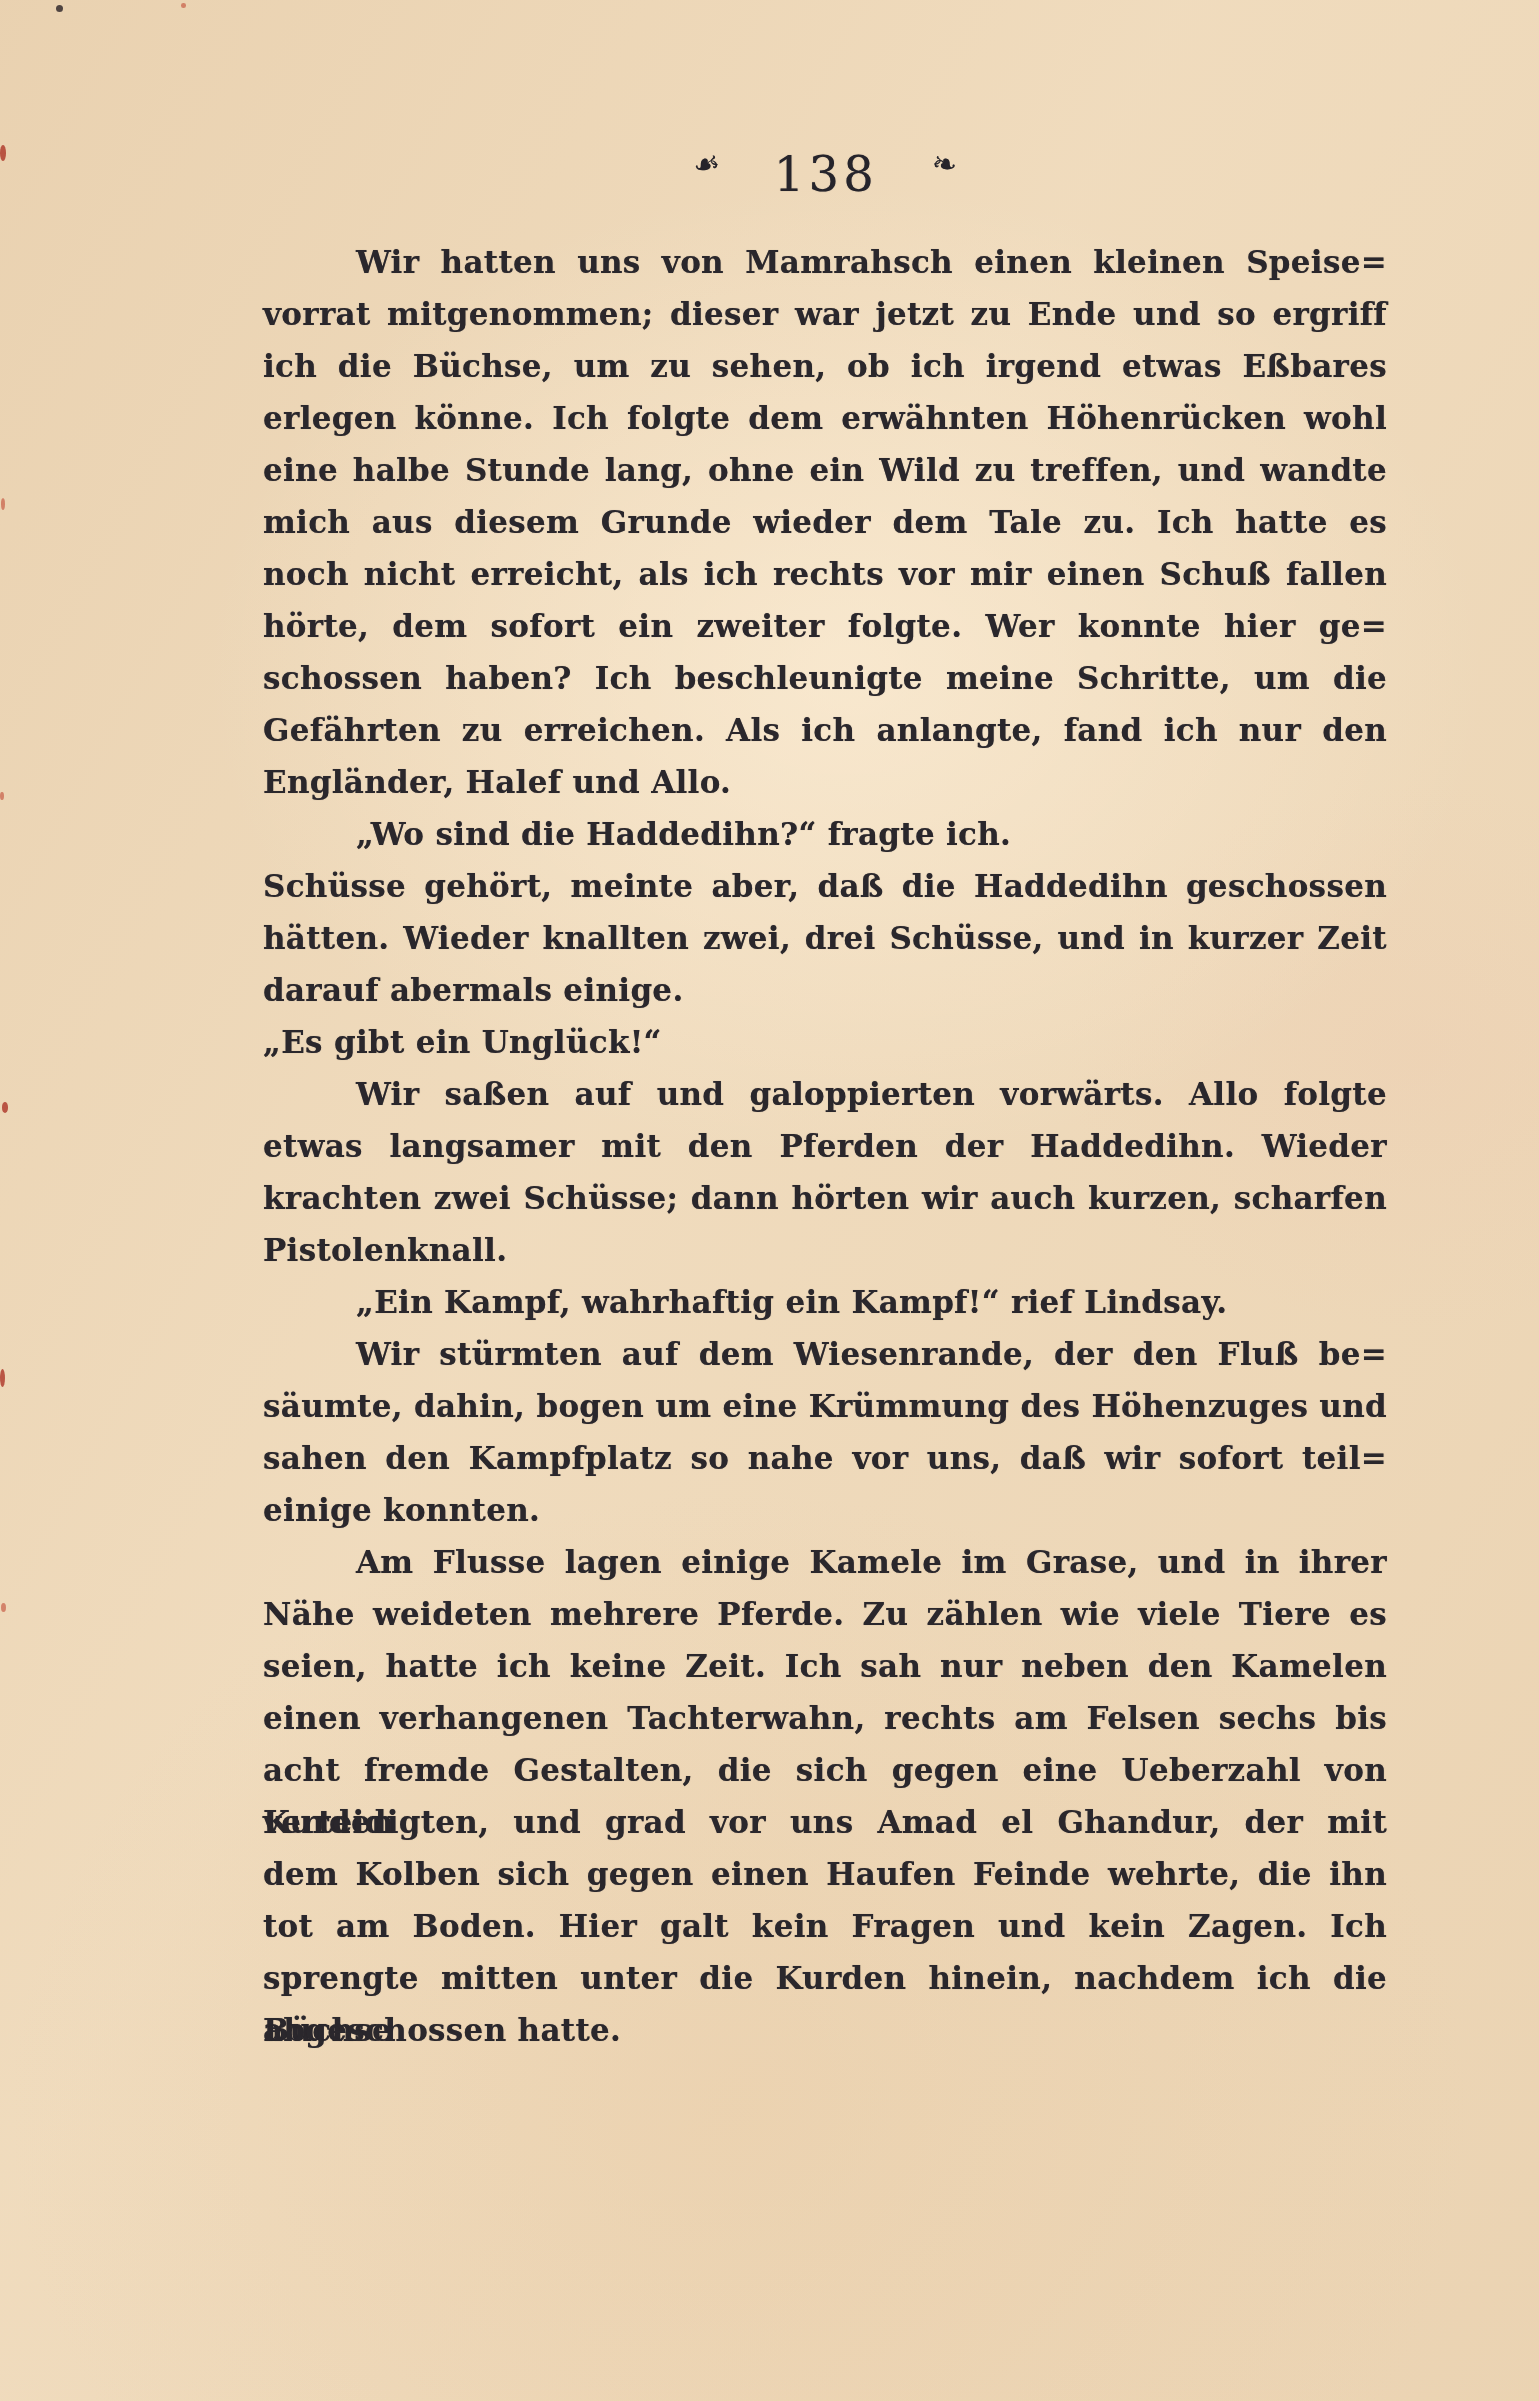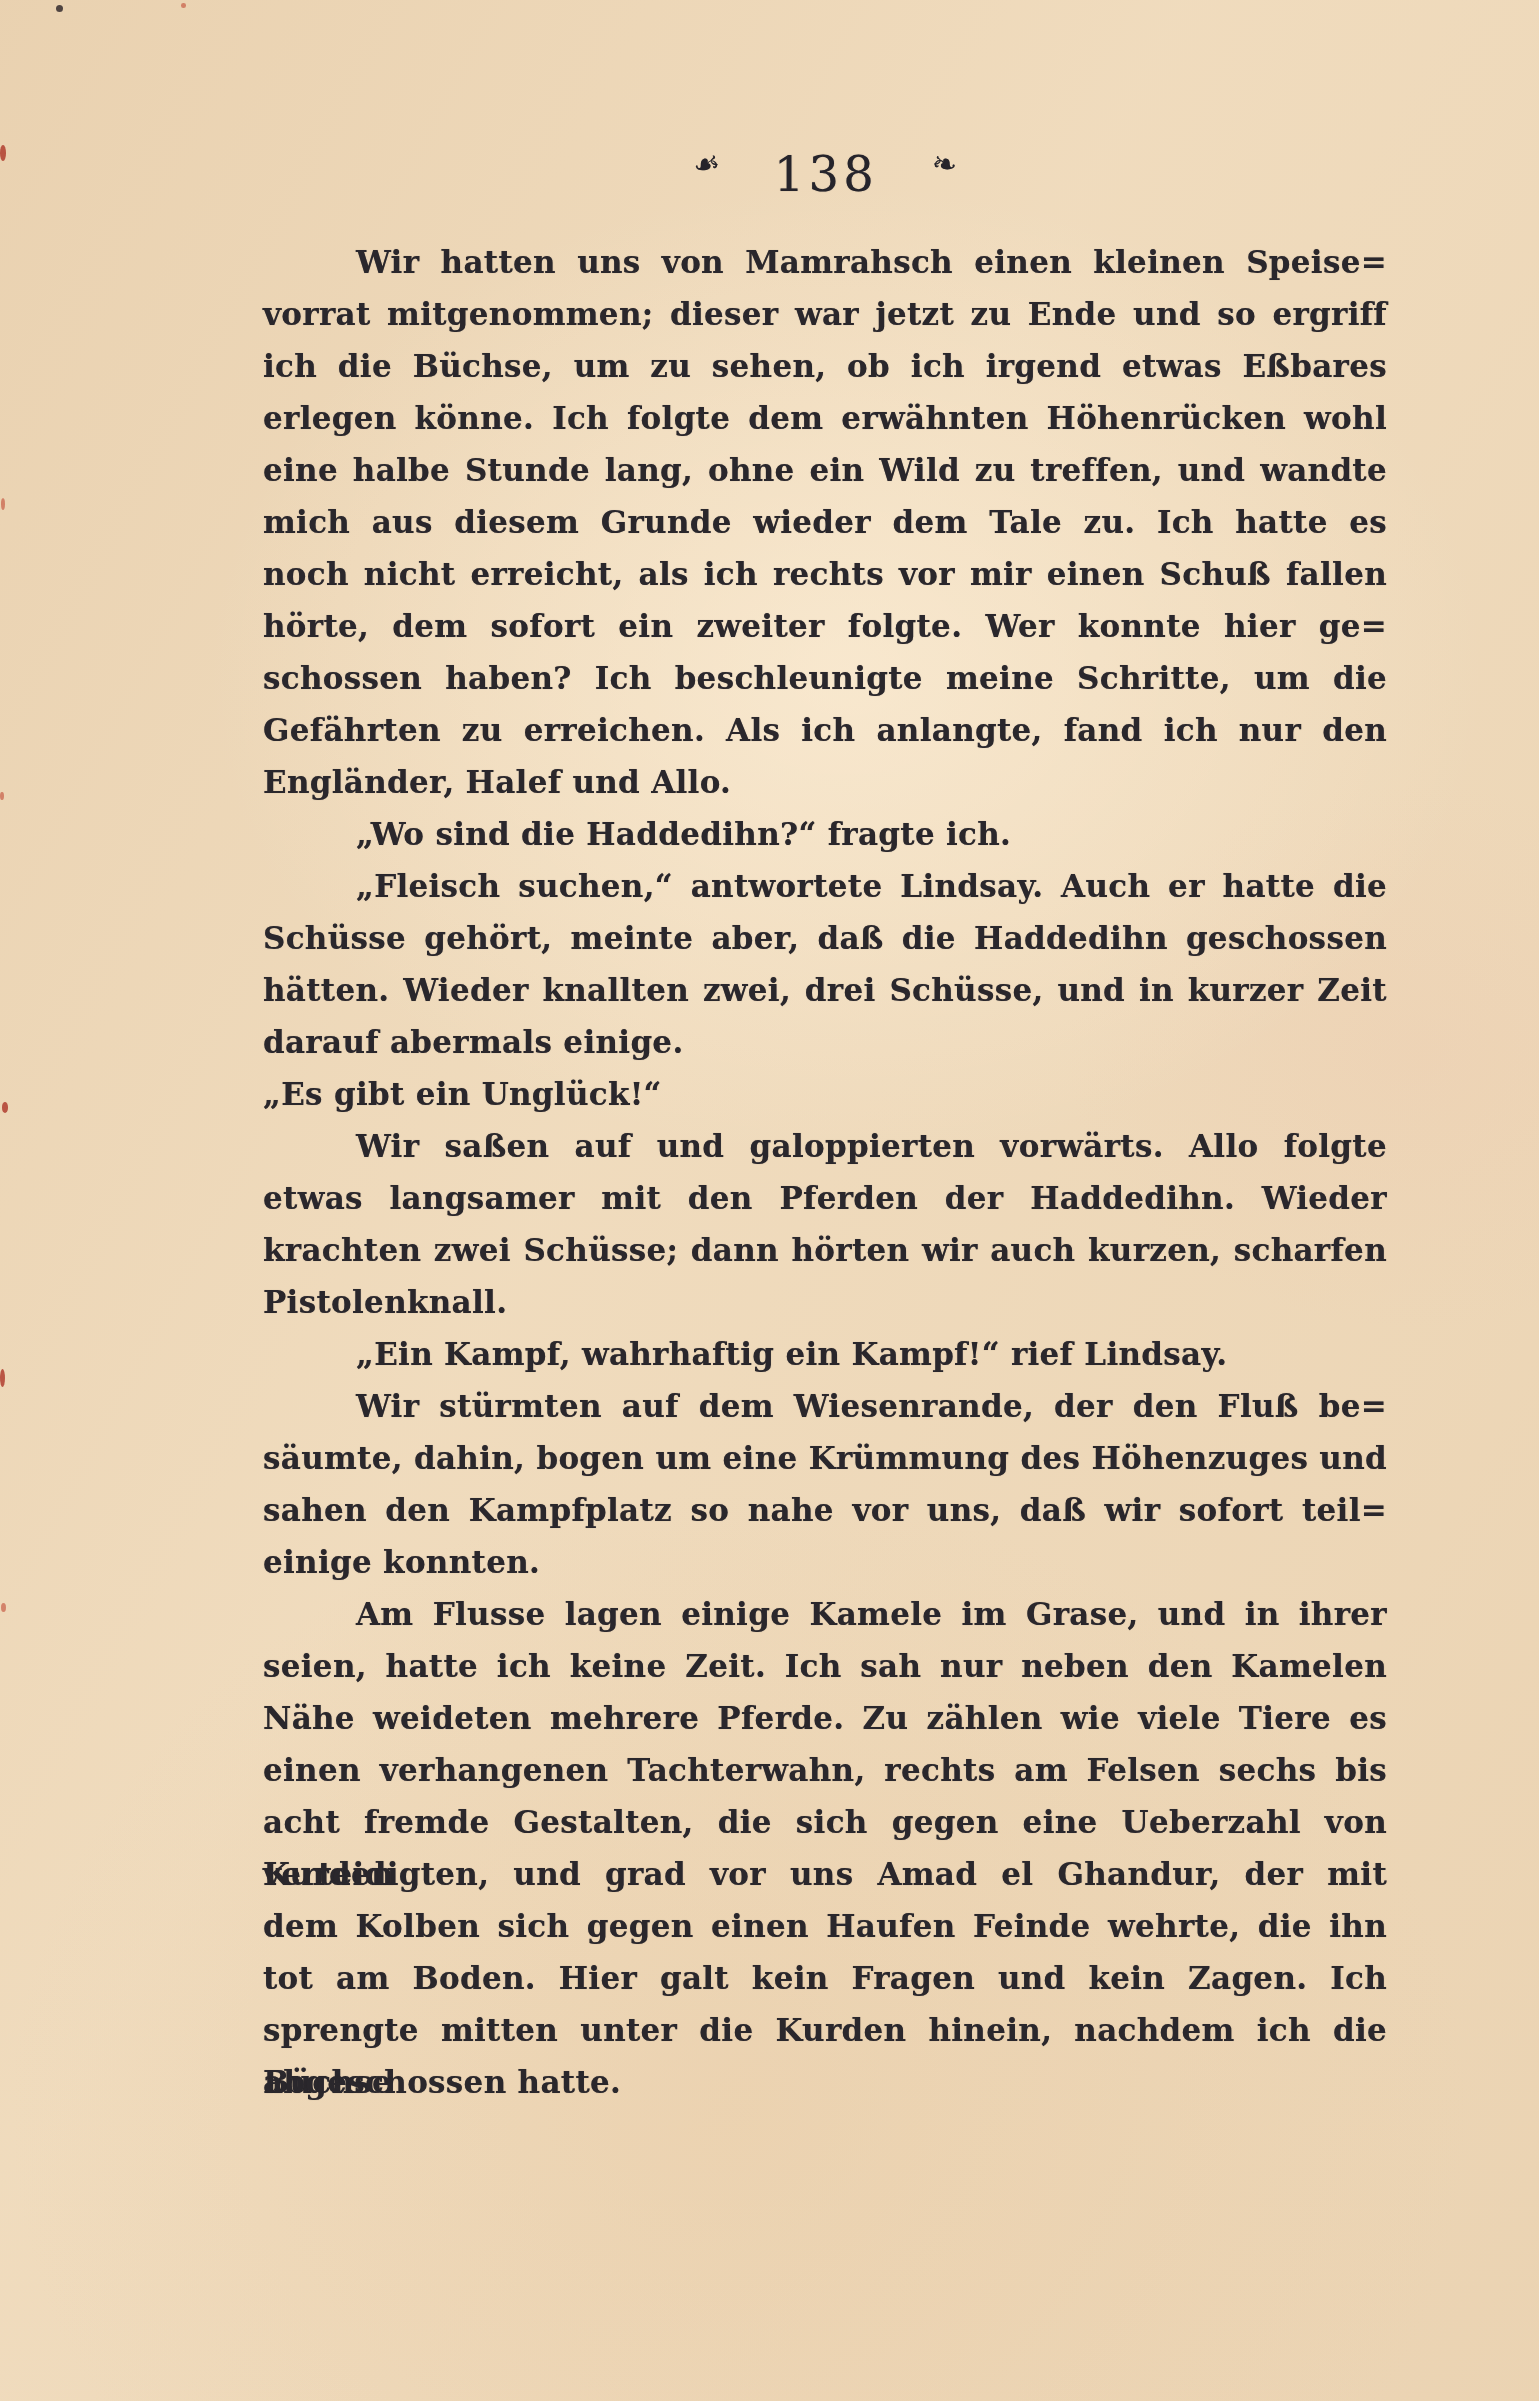--- a/index.html
+++ b/index.html
@@ -123,21 +123,20 @@
         <div class="line just">noch nicht erreicht, als ich rechts vor mir einen Schuß fallen</div>
         <div class="line just">hörte, dem sofort ein zweiter folgte. Wer konnte hier ge=</div>
         <div class="line just">schossen haben? Ich beschleunigte meine Schritte, um die</div>
         <div class="line just">Gefährten zu erreichen. Als ich anlangte, fand ich nur den</div>
         <div class="line">Engländer, Halef und Allo.</div>
       </div>
       <div class="para">
         <div class="line first">„Wo sind die Haddedihn?“ fragte ich.</div>
       </div>
       <div class="para">
-        <div class="line first just">„Fleisch suchen,“ antwortete Lindsay. Auch er hatte die</div>
         <div class="line just">Schüsse gehört, meinte aber, daß die Haddedihn geschossen</div>
         <div class="line just">hätten. Wieder knallten zwei, drei Schüsse, und in kurzer Zeit</div>
         <div class="line">darauf abermals einige.</div>
       </div>
       <div class="para">
         <div class="line">„Es gibt ein Unglück!“</div>
       </div>
       <div class="para">
         <div class="line first just">Wir saßen auf und galoppierten vorwärts. Allo folgte</div>
         <div class="line just">etwas langsamer mit den Pferden der Haddedihn. Wieder</div>
@@ -148,22 +147,22 @@
         <div class="line first">„Ein Kampf, wahrhaftig ein Kampf!“ rief Lindsay.</div>
       </div>
       <div class="para">
         <div class="line first just">Wir stürmten auf dem Wiesenrande, der den Fluß be=</div>
         <div class="line just">säumte, dahin, bogen um eine Krümmung des Höhenzuges und</div>
         <div class="line just">sahen den Kampfplatz so nahe vor uns, daß wir sofort teil=</div>
         <div class="line">einige konnten.</div>
       </div>
       <div class="para">
         <div class="line first just">Am Flusse lagen einige Kamele im Grase, und in ihrer</div>
+        <div class="line just">Nähe weideten mehrere Pferde. Zu zählen wie viele Tiere es</div>
         <div class="line just">seien, hatte ich keine Zeit. Ich sah nur neben den Kamelen</div>
-        <div class="line just">Nähe weideten mehrere Pferde. Zu zählen wie viele Tiere es</div>
         <div class="line just">einen verhangenen Tachterwahn, rechts am Felsen sechs bis</div>
         <div class="line just">acht fremde Gestalten, die sich gegen eine Ueberzahl von Kurden</div>
         <div class="line just">verteidigten, und grad vor uns Amad el Ghandur, der mit</div>
         <div class="line just">dem Kolben sich gegen einen Haufen Feinde wehrte, die ihn</div>
         <div class="line just">tot am Boden. Hier galt kein Fragen und kein Zagen. Ich</div>
         <div class="line just">sprengte mitten unter die Kurden hinein, nachdem ich die Büchse</div>
         <div class="line">abgeschossen hatte.</div>
       </div>
     </main>
 

